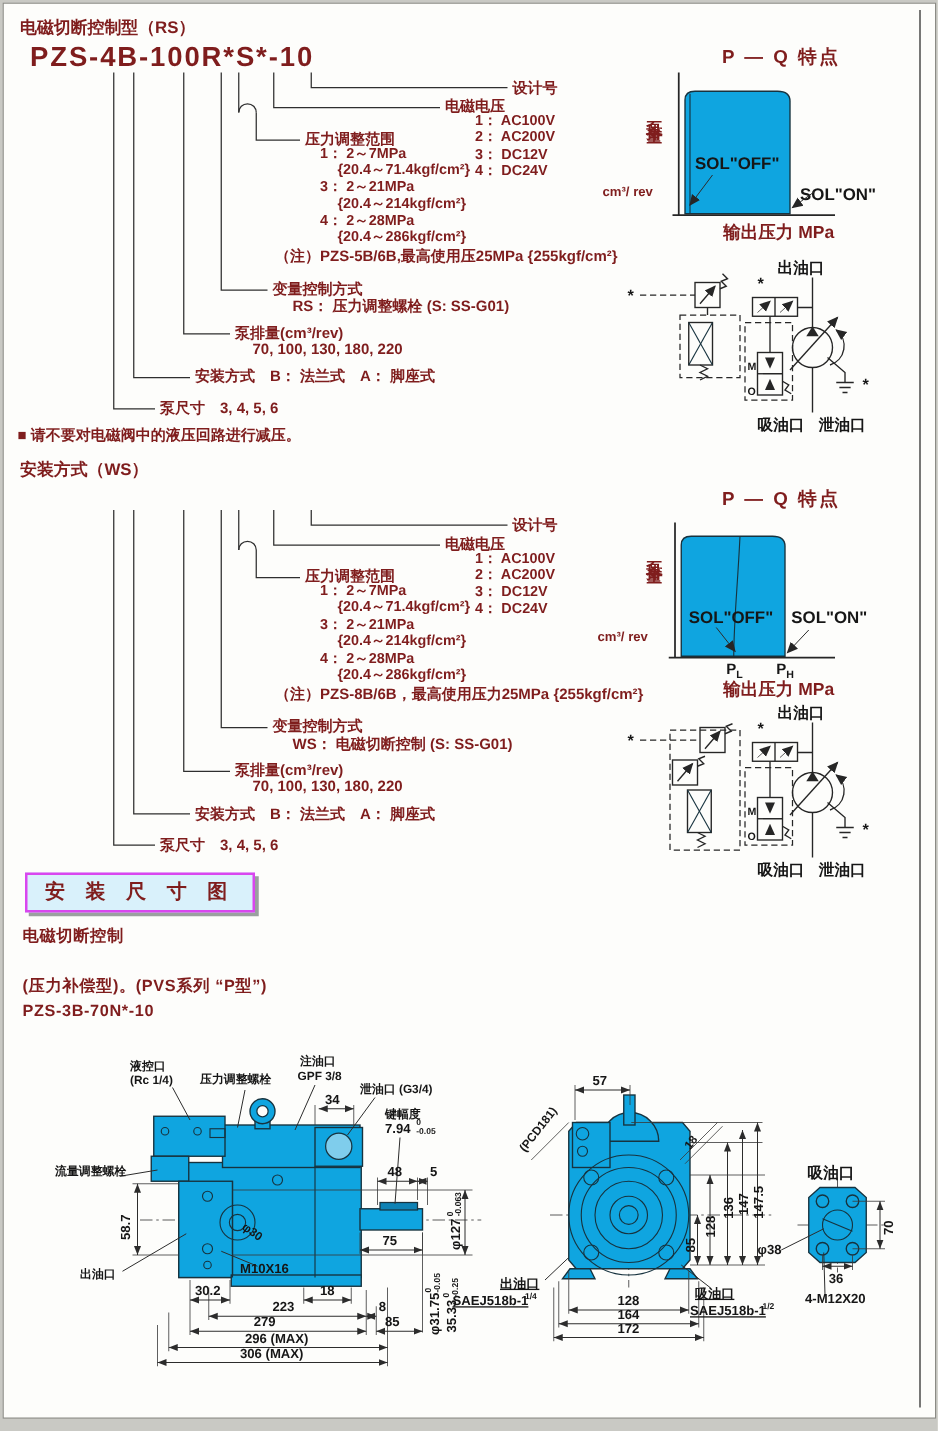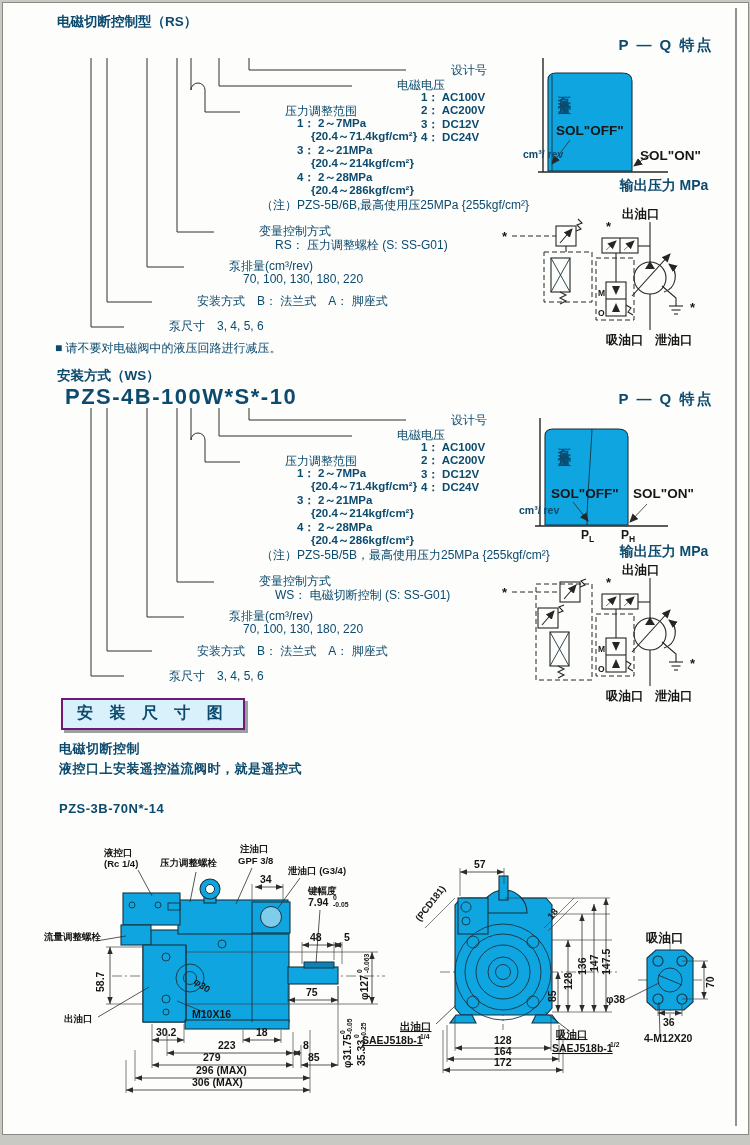--- a/index.html
+++ b/index.html
@@ -1,30 +1,30 @@
 <!DOCTYPE html>
 <html><head>
 <meta charset="utf-8">
 <style>
   html,body{margin:0;padding:0;background:#c9c9c4;}
   .stage{position:relative;width:750px;height:1145px;background:#c9c9c4;overflow:hidden;
          font-family:"Liberation Sans",sans-serif;}
   .page{position:absolute;left:2px;top:2px;width:745px;height:1131px;background:#fdfdfb;
         border:1px solid #8b8b85;}
-  .abs{position:absolute;white-space:nowrap;color:#0c4a6e;margin-left:41px;}
+  .abs{position:absolute;white-space:nowrap;color:#7f1d1d;}
   .b{font-weight:700}
-  .sb{font-weight:400}
+  .sb{font-weight:700}
   .fs22{font-size:22px;letter-spacing:1.5px}
   .fs13{font-size:13.5px}
   .fs12{font-size:12px}
   .fs11{font-size:12px}
   .col span{display:block;line-height:13.4px;font-size:11.5px;font-weight:700}
   .col .ind{padding-left:14px}
   .vert{writing-mode:vertical-rl;text-orientation:upright;letter-spacing:3px;font-size:13px;font-weight:600}
-  .banner{background:#D9F1FB;border:2px solid #701a75;box-shadow:3px 3px 0 #9aa09f;
+  .banner{background:#D9F1FB;border:2px solid #d946ef;box-shadow:3px 3px 0 #9aa09f;
           padding:3px 14px 4px 14px;font-size:16px;font-weight:700;letter-spacing:6px}
   .para{font-size:13px;font-weight:600;letter-spacing:.5px}
   .ctr{text-align:center}
   svg{position:absolute;left:0;top:0}
   svg text{font-family:"Liberation Sans",sans-serif;fill:#161616;font-weight:600}
   svg .d{font-size:10.5px}
   svg .d9{font-size:9.5px}
   svg .tol{font-size:6.8px}
   svg .port{font-size:12.5px;font-weight:700}
   svg .sol{font-size:13.5px;font-weight:700}
@@ -424,20 +424,21 @@
       <line class="dim" x1="658" y1="1013" x2="682" y2="1013"></line>
       <text class="d" x="663" y="1026">36</text>
       <path class="ldr" d="M625,1000 L659,983"></path>
       <text class="d" x="606" y="1003">φ38</text>
       <path class="ldr" d="M660,1036 L659,1002"></path>
       <text class="d" x="644" y="1042">4-M12X20</text>
     </g>
   </svg>
 
   <div class="abs fs13 b" style="left:16px;top:13px">电磁切断控制型（RS）</div>
+  <div class="abs fs22 b" style="left:24px;top:33px">PZS-4B-100R*S*-10</div>
   <div class="abs fs12 sb" style="left:410px;top:62px">设计号</div>
   <div class="abs fs12 sb" style="left:356px;top:77px">电磁电压</div>
   <div class="abs col" style="left:380px;top:91px">
     <span>1： AC100V</span>
     <span>2： AC200V</span>
     <span>3： DC12V</span>
     <span>4： DC24V</span>
   </div>
   <div class="abs fs12 sb" style="left:244px;top:103px">压力调整范围</div>
   <div class="abs col" style="left:256px;top:117px">
@@ -451,52 +452,51 @@
   <div class="abs fs11 sb" style="left:220px;top:197px">（注）PZS-5B/6B,最高使用压25MPa {255kgf/cm²}</div>
   <div class="abs fs12 sb" style="left:218px;top:223px">变量控制方式</div>
   <div class="abs fs11 sb" style="left:234px;top:237px">RS： 压力调整螺栓 (S: SS-G01)</div>
   <div class="abs fs12 sb" style="left:188px;top:258px">泵排量(cm³/rev)</div>
   <div class="abs fs11 sb" style="left:202px;top:272px">70, 100, 130, 180, 220</div>
   <div class="abs fs12 sb" style="left:156px;top:293px">安装方式　B： 法兰式　A： 脚座式</div>
   <div class="abs fs12 sb" style="left:128px;top:318px">泵尺寸　3, 4, 5, 6</div>
   <div class="abs fs11 sb" style="left:14px;top:340px">■ 请不要对电磁阀中的液压回路进行减压。</div>
 
   <div class="abs fs13 b" style="left:16px;top:367px">安装方式（WS）</div>
-  <div class="abs fs22 b" style="left:24px;top:384px">PZS-4B-100W*S*-10</div>
   <div class="abs fs12 sb" style="left:410px;top:412px">设计号</div>
   <div class="abs fs12 sb" style="left:356px;top:427px">电磁电压</div>
   <div class="abs col" style="left:380px;top:441px">
     <span>1： AC100V</span>
     <span>2： AC200V</span>
     <span>3： DC12V</span>
     <span>4： DC24V</span>
   </div>
   <div class="abs fs12 sb" style="left:244px;top:453px">压力调整范围</div>
   <div class="abs col" style="left:256px;top:467px">
     <span>1： 2～7MPa</span>
     <span class="ind">{20.4～71.4kgf/cm²}</span>
     <span>3： 2～21MPa</span>
     <span class="ind">{20.4～214kgf/cm²}</span>
     <span>4： 2～28MPa</span>
     <span class="ind">{20.4～286kgf/cm²}</span>
   </div>
-  <div class="abs fs11 sb" style="left:220px;top:547px">（注）PZS-5B/5B，最高使用压力25MPa {255kgf/cm²}</div>
+  <div class="abs fs11 sb" style="left:220px;top:547px">（注）PZS-8B/6B，最高使用压力25MPa {255kgf/cm²}</div>
   <div class="abs fs12 sb" style="left:218px;top:573px">变量控制方式</div>
   <div class="abs fs11 sb" style="left:234px;top:587px">WS： 电磁切断控制 (S: SS-G01)</div>
   <div class="abs fs12 sb" style="left:188px;top:608px">泵排量(cm³/rev)</div>
   <div class="abs fs11 sb" style="left:202px;top:622px">70, 100, 130, 180, 220</div>
   <div class="abs fs12 sb" style="left:156px;top:643px">安装方式　B： 法兰式　A： 脚座式</div>
   <div class="abs fs12 sb" style="left:128px;top:668px">泵尺寸　3, 4, 5, 6</div>
 
   <div class="abs b ctr" style="left:540px;top:36px;width:170px;font-size:15px;letter-spacing:2px">P — Q 特点</div>
   <div class="abs vert" style="left:514px;top:86px">泵排量</div>
   <div class="abs" style="left:482px;top:148px;font-size:10.5px;font-weight:600">cm³/ rev</div>
   <div class="abs b ctr" style="left:548px;top:177px;width:150px;font-size:14px">输出压力  MPa</div>
   <div class="abs b ctr" style="left:540px;top:390px;width:170px;font-size:15px;letter-spacing:2px">P — Q 特点</div>
   <div class="abs vert" style="left:514px;top:438px">泵排量</div>
   <div class="abs" style="left:478px;top:504px;font-size:10.5px;font-weight:600">cm³/ rev</div>
   <div class="abs b ctr" style="left:548px;top:543px;width:150px;font-size:14px">输出压力  MPa</div>
 
   <div class="abs banner" style="left:20px;top:698px">安 装 尺 寸 图</div>
   <div class="abs para" style="left:18px;top:740px">电磁切断控制</div>
-  <div class="abs para" style="left:18px;top:760px">液控口上安装遥控溢流阀时，就是遥控式</div>
-  <div class="abs para" style="left:18px;top:801px">PZS-3B-70N*-14</div>
+  <div class="abs para" style="left:18px;top:780px">(压力补偿型)。(PVS系列 “P型”)</div>
+  <div class="abs para" style="left:18px;top:801px">PZS-3B-70N*-10</div>
 </div>
 
 </body></html>

